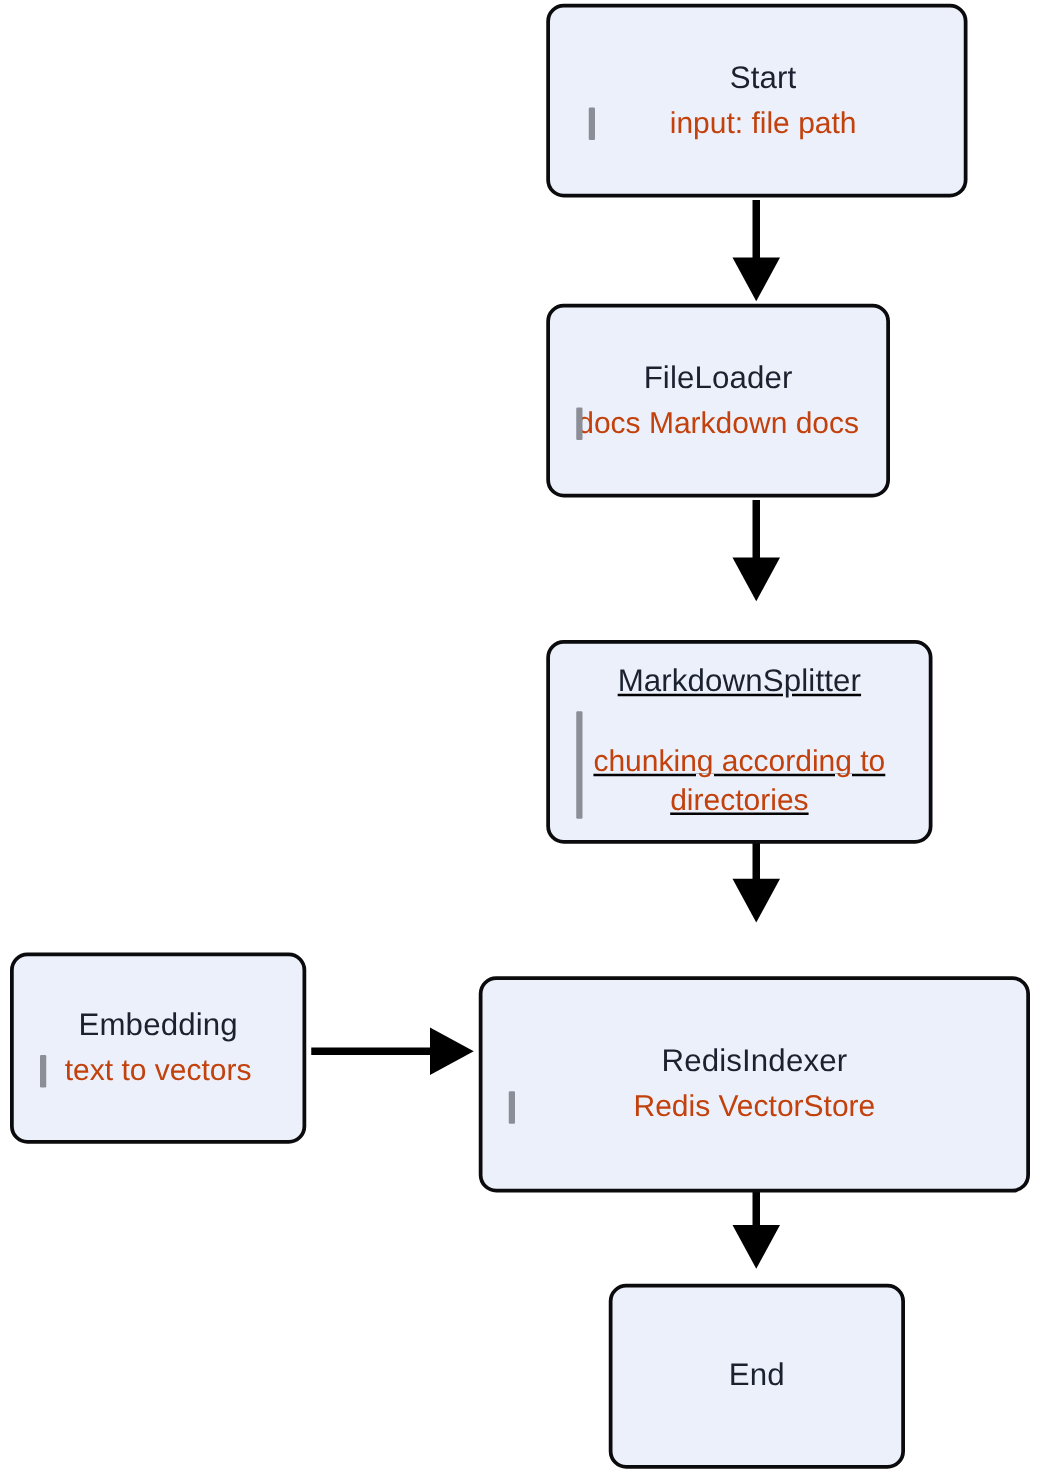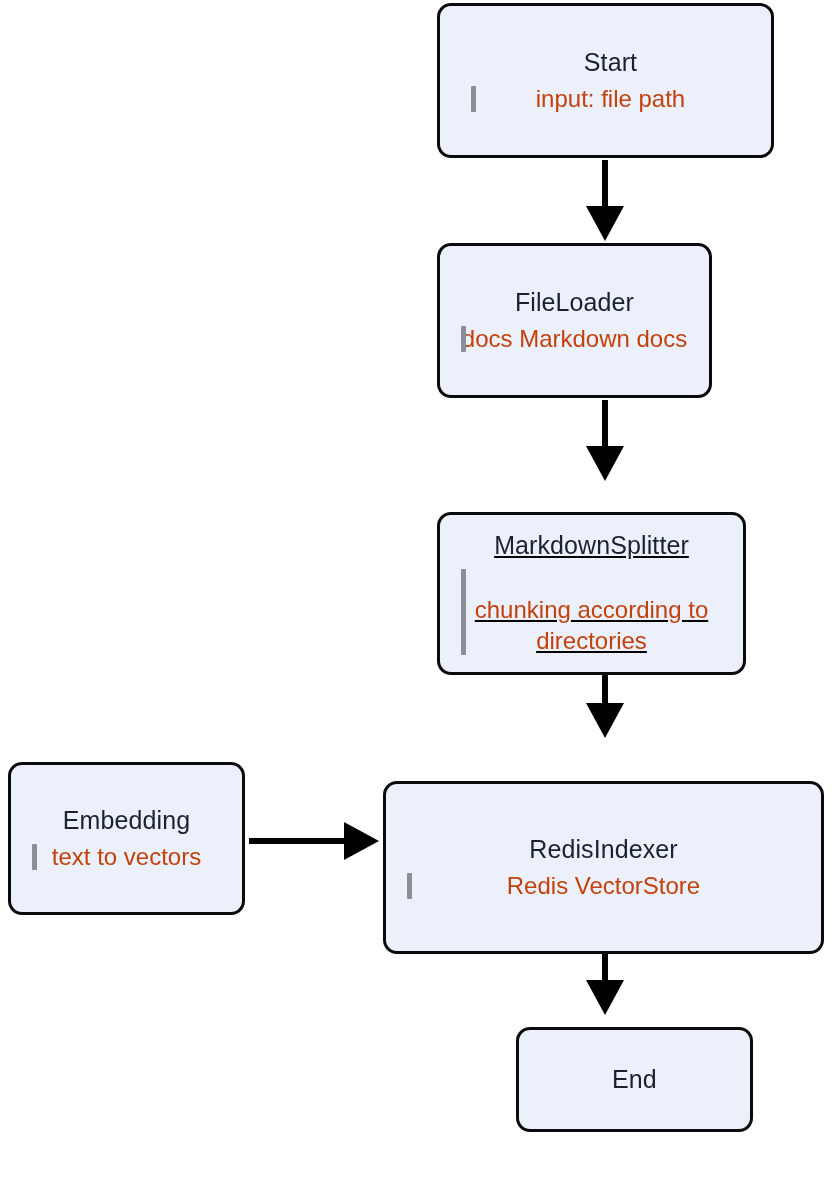--- a/index.html
+++ b/index.html
@@ -133,17 +133,17 @@
   </div>
 
   <div class="node" style="left:8px; top:762px; width:237px; height:153px;">
     <div class="node-title">Embedding</div>
     <div class="node-subtitle-wrap">
       <span class="node-accent-bar"></span>
       <div class="node-subtitle">text to vectors</div>
     </div>
   </div>
 
-  <div class="node node-title-only" style="left:487px; top:1027px; width:237px; height:105px;margin-left:29px;">
+  <div class="node node-title-only" style="left:487px; top:1027px; width:237px; height:148px;">
     <div class="node-title">End</div>
   </div>
 
 </div>
 
 </body></html>

